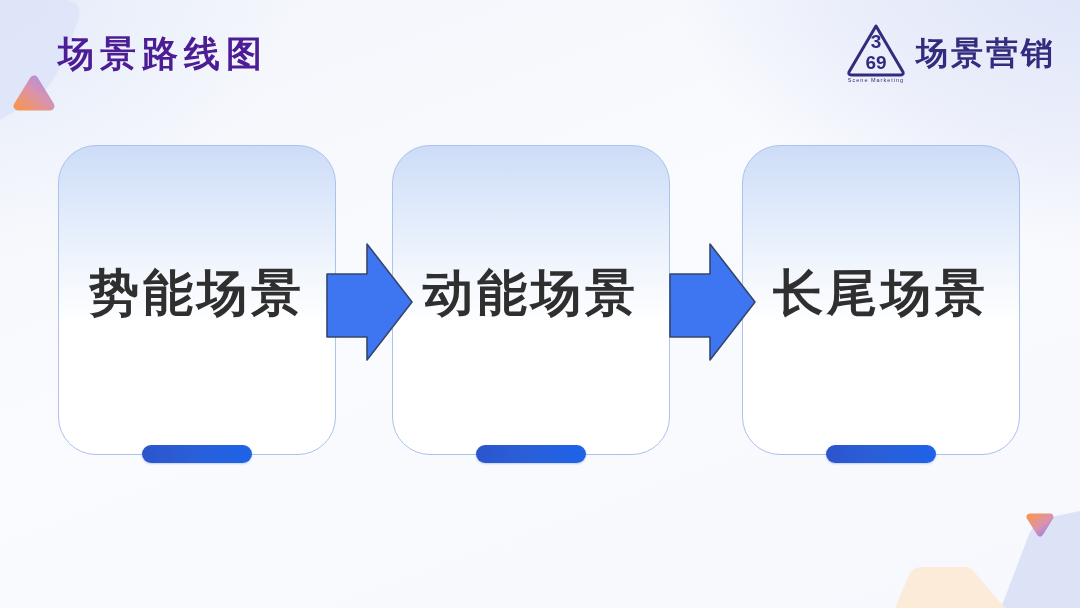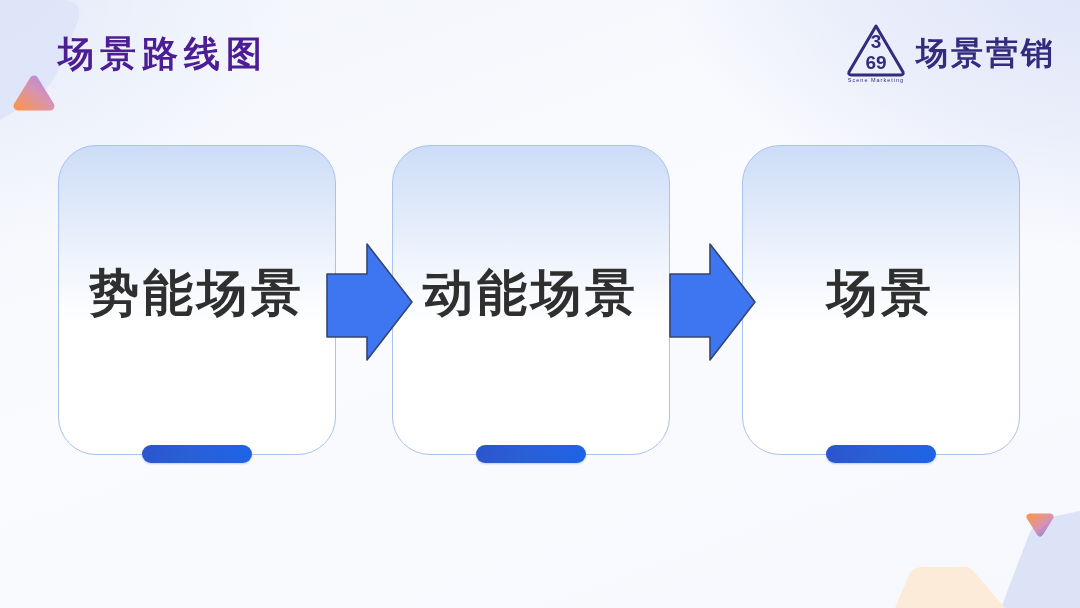--- a/index.html
+++ b/index.html
@@ -116,20 +116,21 @@
 <div class="card card-2">
   <div class="card-label">
     <span>动能</span>
     <span>场景</span>
   </div>
   <div class="card-pill"></div>
 </div>
 
 <div class="card card-3">
   <div class="card-label">
+    <span>长尾</span>
     <span>场景</span>
   </div>
   <div class="card-pill"></div>
 </div>
 
 <svg class="flow-arrow flow-arrow-1" viewBox="0 0 88 118">
   <polygon points="1,31 41,31 41,1 86,59 41,117 41,94 1,94" fill="#3d76f0" stroke="#35466e" stroke-width="1.6" stroke-linejoin="round"></polygon>
 </svg>
 <svg class="flow-arrow flow-arrow-2" viewBox="0 0 88 118">
   <polygon points="1,31 41,31 41,1 86,59 41,117 41,94 1,94" fill="#3d76f0" stroke="#35466e" stroke-width="1.6" stroke-linejoin="round"></polygon>

